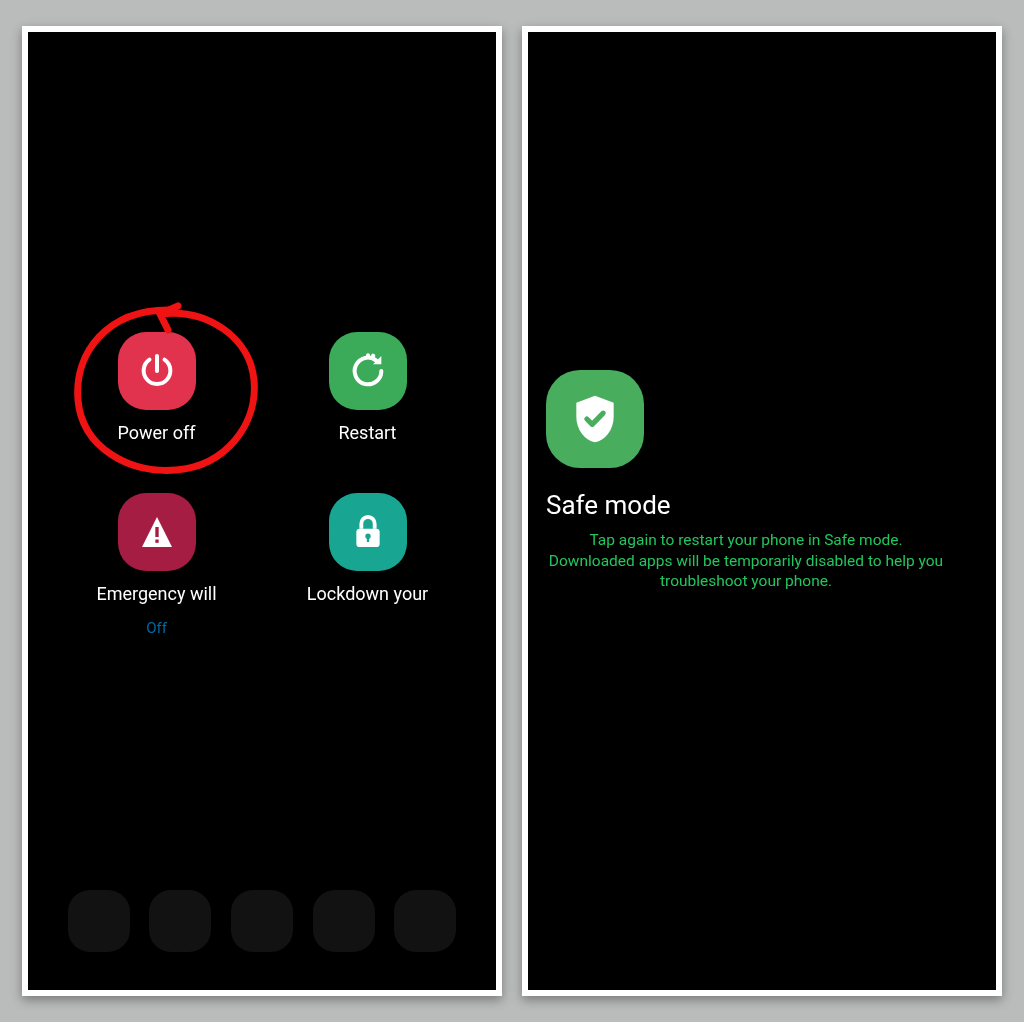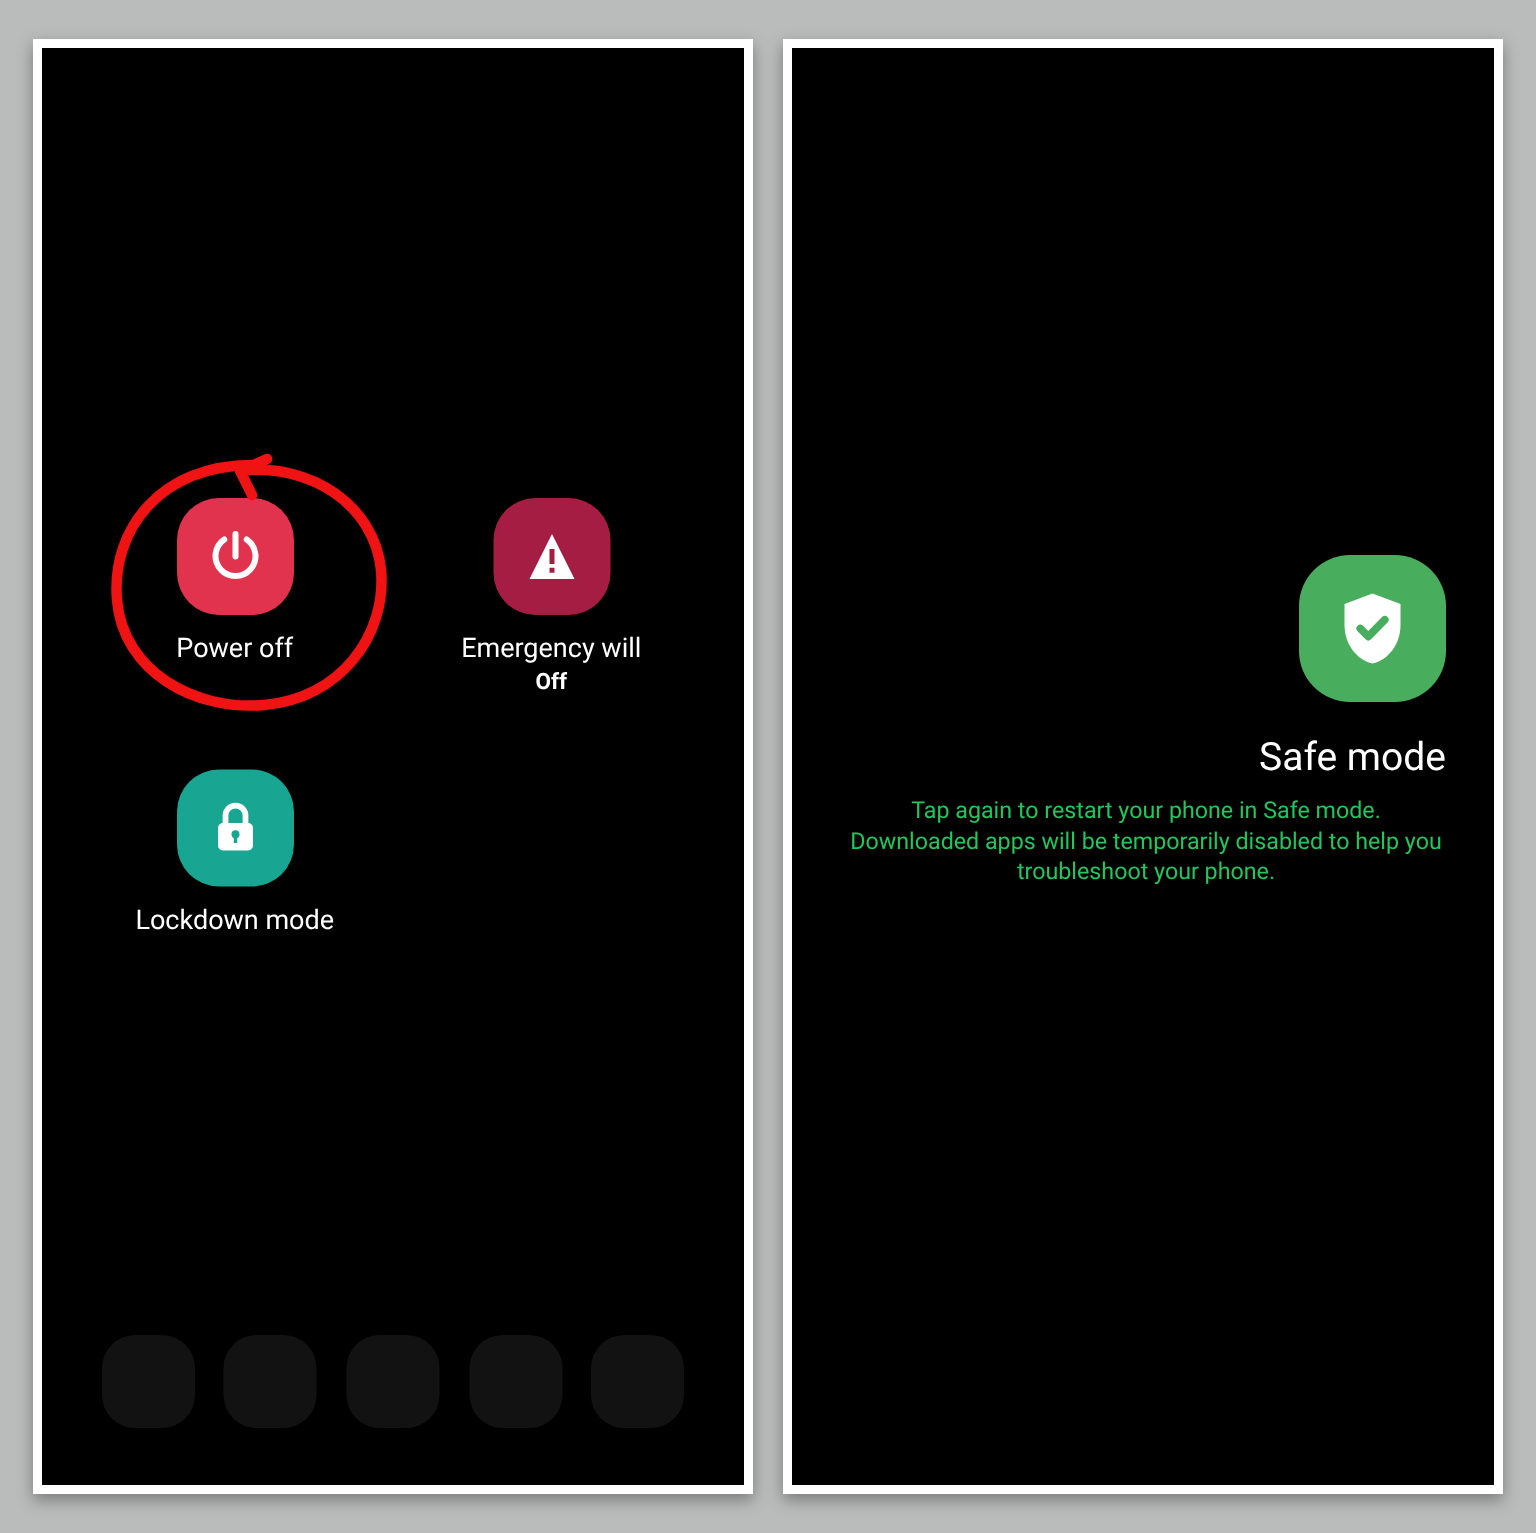--- a/index.html
+++ b/index.html
@@ -53,23 +53,22 @@
   .c-green { background: #3bab5a; }
   .c-dark  { background: #a61d44; }
   .c-teal  { background: #18a591; }
   .opt-label {
     font-size: 18px;
     font-weight: 400;
     text-align: center;
   }
   .opt-sub {
     font-size: 15px;
-    color: #ffffff;
-    margin-top: 2px;
-    font-weight: bold;
+    color: #0369a1;
+    margin-top: 15px;
   }
   svg.icon { width: 40px; height: 40px; }
   
   .annot {
     position: absolute;
     pointer-events: none;
     top: 270px;
     left: 40px;
     width: 200px;
     height: 180px;
@@ -84,23 +83,23 @@
     justify-content: space-around;
     opacity: .07;
   }
   .dock div { width: 62px; height: 62px; border-radius: 22px; background: #fff; }
   
   .safe-wrap {
     position: absolute;
     top: 0; left: 0; right: 0; bottom: 0;
     display: flex;
     flex-direction: column;
-    align-items: flex-end;
-    justify-content: center;
-    padding: 0 32px;
+    align-items: flex-start;
+    justify-content: center;
+    padding: 0 18px;
     color: #fff;
     transform: translateY(-30px);
   }
   .safe-icon {
     width: 98px;
     height: 98px;
     border-radius: 34px;
     background: #49ad5e;
     display: flex;
     align-items: center;
@@ -130,20 +129,31 @@
     <div class="option">
       <div class="squircle c-red">
         <svg class="icon" viewBox="0 0 24 24" fill="none" stroke="#fff" stroke-width="2.4" stroke-linecap="round">
           <path d="M12 3v9"></path>
           <path d="M7.5 5.2a8 8 0 1 0 9 0"></path>
         </svg>
       </div>
       <span class="opt-label">Power off</span>
     </div>
 
+    <div class="option">
+      <div class="squircle c-green">
+        <svg class="icon" viewBox="0 0 24 24" fill="none" stroke="#fff" stroke-width="2.4" stroke-linecap="round">
+          <path d="M20 12a8 8 0 1 1-3-6.25"></path>
+          <path d="M12 2.5v2" stroke-dasharray="0.2 2.6"></path>
+          <path d="M15 2.8l1 .6" stroke-dasharray="0.2 2.6"></path>
+          <polyline points="20 3 20 8 15 8" fill="#fff" stroke="none"></polyline>
+        </svg>
+      </div>
+      <span class="opt-label">Restart</span>
+    </div>
 
     <div class="option">
       <div class="squircle c-dark">
         <svg class="icon" viewBox="0 0 24 24">
           <path d="M12 3 L3 21 H21 Z" fill="#fff"></path>
           <rect x="11" y="9" width="2" height="6" fill="#a61d44"></rect>
           <rect x="11" y="16.5" width="2" height="2" fill="#a61d44"></rect>
         </svg>
       </div>
       <span class="opt-label">Emergency will</span>
@@ -152,21 +162,21 @@
 
     <div class="option">
       <div class="squircle c-teal">
         <svg class="icon" viewBox="0 0 24 24" fill="#fff">
           <rect x="5" y="10" width="14" height="11" rx="2"></rect>
           <path d="M8 10 V7 a4 4 0 0 1 8 0 v3" fill="none" stroke="#fff" stroke-width="2.3"></path>
           <circle cx="12" cy="14.5" r="1.6" fill="#18a591"></circle>
           <rect x="11.3" y="15" width="1.4" height="3" fill="#18a591"></rect>
         </svg>
       </div>
-      <span class="opt-label">Lockdown mode</span>
+      <span class="opt-label">Lockdown your</span>
     </div>
 
   </div>
 
   <svg class="annot" viewBox="0 0 200 180">
     <path d="M100 8
              C 40 8, 6 50, 10 98
              C 14 146, 62 172, 108 168
              C 158 164, 190 122, 186 78
              C 182 36, 140 6, 92 12

